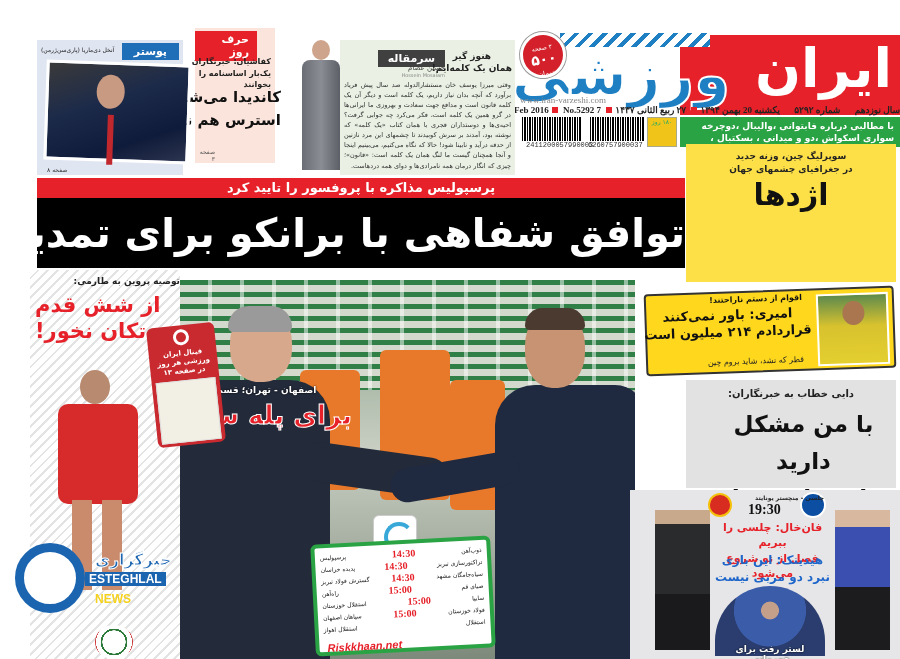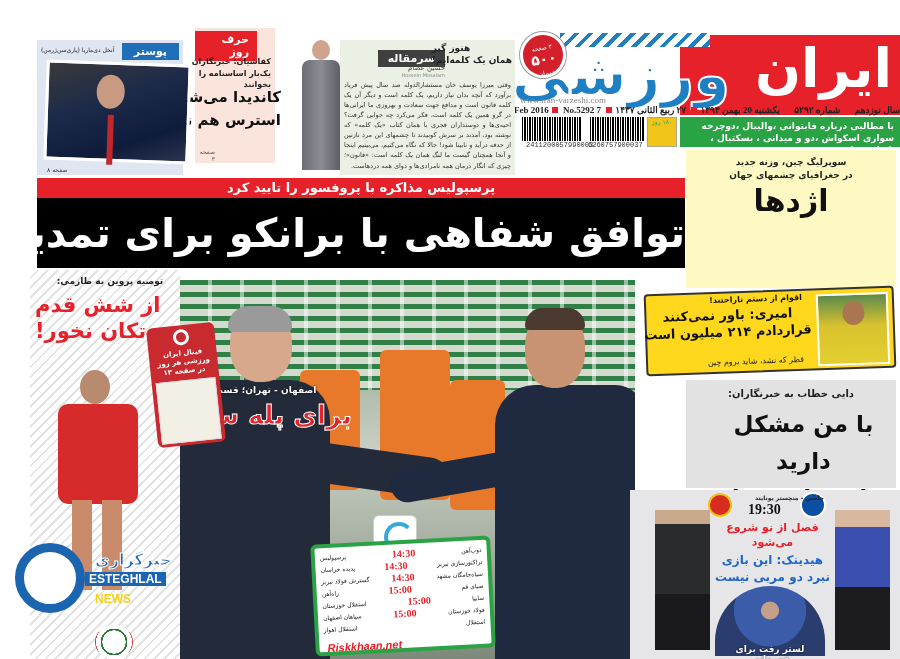--- a/index.html
+++ b/index.html
@@ -17,21 +17,21 @@
 .dateline{position:absolute;left:520px;top:105px;width:380px;font:bold 9px "Liberation Serif",serif;color:#222;white-space:nowrap;text-align:right}
 .dateline span.sq{display:inline-block;width:6px;height:6px;background:#e62129;margin:0 3px}
 .barcode{position:absolute;top:117px;height:24px;background:repeating-linear-gradient(90deg,#000 0 1px,#fff 1px 2px,#000 2px 4px,#fff 4px 5px)}
 .barnum{position:absolute;top:141px;font:7px "Liberation Mono",monospace;color:#333;direction:ltr}
 .olympic{position:absolute;left:647px;top:117px;width:30px;height:30px;background:#f0c419;border:1px solid #aa8;font-size:6px;color:#2a6;text-align:center}
 .greenbar{position:absolute;left:680px;top:117px;width:220px;height:30px;background:#2aa344;color:#fff;font:bold 9px "DejaVu Sans",sans-serif;padding:3px 6px;line-height:1.35;text-align:right}
 
 
 .editorial{position:absolute;left:340px;top:40px;width:175px;height:135px;background:#eaf1e4}
 .ed-tag{position:absolute;right:70px;top:10px;background:#404040;color:#fff;font:bold 11px "DejaVu Sans",sans-serif;padding:2px 10px}
-.ed-head{position:absolute;right:3px;top:3px;font:bold 9px "DejaVu Sans",sans-serif;color:#222;text-align:left;line-height:1.3}
+.ed-head{position:absolute;right:3px;top:11px;font:bold 9px "DejaVu Sans",sans-serif;color:#222;text-align:center;line-height:1.3}
 .ed-author{position:absolute;right:70px;top:24px;font:7px "DejaVu Sans",sans-serif;color:#444}
 .ed-body{position:absolute;right:4px;top:40px;width:167px;font:6.5px "DejaVu Sans",sans-serif;color:#333;line-height:1.55;text-align:justify}
 .man-photo{position:absolute;left:300px;top:40px;width:42px;height:130px}
 
 
 .harf{position:absolute;left:195px;top:28px;width:80px;height:135px;background:#fbe4db}
 .harf-tag{position:absolute;right:18px;top:3px;background:#e62129;color:#fff;font:bold 11px "DejaVu Sans",sans-serif;padding:2px 8px}
 .harf-sub{position:absolute;right:4px;top:28px;width:96px;font:bold 8px "DejaVu Sans",sans-serif;color:#222;text-align:right;line-height:1.45}
 .harf-big{position:absolute;right:-6px;top:58px;width:110px;font:bold 15px "DejaVu Sans",sans-serif;color:#111;text-align:right;line-height:1.55;white-space:nowrap}
 .harf-page{position:absolute;right:60px;top:120px;font:6px "DejaVu Sans",sans-serif;color:#555}
@@ -41,21 +41,21 @@
 .poster-tag{position:absolute;right:4px;top:3px;background:#1f6fb8;color:#fff;font:bold 11px "DejaVu Sans",sans-serif;padding:2px 12px}
 .poster-cap{position:absolute;left:4px;top:6px;font:6px "DejaVu Sans",sans-serif;color:#222}
 .poster-img{position:absolute;left:8px;top:22px;width:145px;height:100px;border:3px solid #fff;transform:rotate(2deg);background:linear-gradient(160deg,#3a3a3a 0%,#1c2a4a 40%,#0f1b3a 75%,#2c3550 100%)}
 .poster-img .face{position:absolute;left:48px;top:10px;width:28px;height:34px;border-radius:50%;background:#c99a82}
 .poster-img .stripe{position:absolute;left:60px;top:50px;width:6px;height:50px;background:#c0282d}
 .poster-page{position:absolute;left:10px;top:126px;font:6px "DejaVu Sans",sans-serif;color:#333}
 
 
 .kicker{position:absolute;left:37px;top:178px;width:648px;height:20px;background:#e62129;color:#fff;text-align:center;font:bold 13px "DejaVu Sans",sans-serif;line-height:20px}
 .headline{position:absolute;left:37px;top:198px;width:648px;height:70px;background:#000;color:#fff;text-align:center;font:bold 40px "DejaVu Sans",sans-serif;line-height:70px;letter-spacing:-1px;white-space:nowrap}
-.chinabox{position:absolute;left:686px;top:150px;width:210px;height:138px;background:#fef9c3}
+.chinabox{position:absolute;left:686px;top:144px;width:210px;height:138px;background:#fde047}
 .china-sub{position:absolute;right:8px;top:6px;font:bold 9px "DejaVu Sans",sans-serif;color:#222;text-align:center;width:194px;line-height:1.4}
 .china-big{position:absolute;right:0;top:34px;width:210px;text-align:center;font:bold 30px "DejaVu Sans",sans-serif;color:#111;line-height:1.15}
 
 .amiri{position:absolute;left:645px;top:290px;width:250px;height:82px;background:#ffd81e;border:2px solid #333;border-radius:4px;transform:rotate(-2deg)}
 .amiri-kick{position:absolute;right:90px;top:2px;font:bold 8px "DejaVu Sans",sans-serif;color:#111}
 .amiri-h{position:absolute;right:80px;top:14px;width:170px;text-align:center;font:bold 13px "DejaVu Sans",sans-serif;color:#111;line-height:1.3}
 .amiri-foot{position:absolute;right:90px;top:64px;font:8px "DejaVu Sans",sans-serif;color:#222}
 .amiri-photo{position:absolute;right:4px;top:4px;width:72px;height:72px;border:2px solid #fff;background:linear-gradient(180deg,#5d8a4d 0%,#d8c22e 45%,#e4cf30 100%)}
 .amiri-photo .face{position:absolute;left:24px;top:6px;width:22px;height:24px;border-radius:50%;background:#a9764f}
 
@@ -70,21 +70,21 @@
 .logo-cfc{position:absolute;left:170px;top:2px;width:26px;height:26px;border-radius:50%;background:#0b4ea2;border:2px solid #fff}
 .ch-l1{position:absolute;left:80px;top:30px;width:125px;text-align:center;font:bold 11px "DejaVu Sans",sans-serif;color:#e62129;line-height:1.4}
 .ch-l2{position:absolute;left:80px;top:62px;width:125px;text-align:center;font:bold 12px "DejaVu Sans",sans-serif;color:#1e66c9;line-height:1.4}
 .ch-lvg{position:absolute;left:25px;top:20px;width:55px;height:140px;background:linear-gradient(180deg,#c9a98c 0 10%,#2a2b2d 10% 60%,#1a1a1c 60%)}
 .ch-hid{position:absolute;left:205px;top:20px;width:55px;height:140px;background:linear-gradient(180deg,#d8b9a0 0 12%,#3a4fb0 12% 55%,#1c1c1f 55%)}
 .ch-ran{position:absolute;left:85px;top:96px;width:110px;height:70px;border-radius:55px 55px 0 0;background:radial-gradient(circle at 50% 35%,#c4a08a 0 12%,#3b5ca8 13% 50%,#2a3d6e 51%)}
 .ch-cap{position:absolute;left:90px;top:154px;width:100px;text-align:center;font:bold 9px "DejaVu Sans",sans-serif;color:#fff;text-shadow:0 0 2px #000}
 
 
 .leftcol{position:absolute;left:30px;top:270px;width:150px;height:389px;background:repeating-linear-gradient(135deg,#fff 0 5px,#e3e3e3 5px 7px)}
-.parvin-sub{position:absolute;left:40px;top:276px;width:140px;text-align:center;font:bold 9px "DejaVu Sans",sans-serif;color:#222}
+.parvin-sub{position:absolute;left:40px;top:276px;width:140px;text-align:right;font:bold 9px "DejaVu Sans",sans-serif;color:#222}
 .parvin-big{position:absolute;left:35px;top:292px;width:143px;text-align:left;font:bold 21px "DejaVu Sans",sans-serif;color:#e62129;line-height:1.25}
 .player{position:absolute;left:50px;top:370px;width:100px;height:220px}
 .player .head{position:absolute;left:30px;top:0;width:30px;height:34px;border-radius:50%;background:#b88a70}
 .player .body{position:absolute;left:8px;top:34px;width:80px;height:100px;background:#d72a2a;border-radius:10px}
 .player .legs{position:absolute;left:22px;top:130px;width:50px;height:90px;background:linear-gradient(90deg,#c98b6c 0 40%,transparent 40% 60%,#c98b6c 60%)}
 .watermark{position:absolute;left:5px;top:540px;width:160px;height:90px}
 .wm-circle{position:absolute;left:10px;top:3px;width:70px;height:70px;border-radius:50%;border:9px solid #1a64b0;background:#fff}
 .wm-fa{position:absolute;left:90px;top:10px;font:bold 16px "DejaVu Sans",sans-serif;color:#1a64b0;-webkit-text-stroke:1px #fff}
 .wm-en{position:absolute;left:80px;top:32px;background:#1a64b0;color:#fff;font:bold 12px "Liberation Sans",sans-serif;padding:0 4px;direction:ltr}
 .wm-news{position:absolute;left:90px;top:52px;color:#f5d21f;font:bold 12px "Liberation Sans",sans-serif;direction:ltr}
@@ -307,20 +307,21 @@
 </div>
 
 <div class="chelsea">
   <div class="ch-lvg"></div>
   <div class="ch-hid"></div>
   <div class="logo-mu"></div>
   <div class="logo-cfc"></div>
   <div class="ch-teams">چلسی - منچستر یونایتد</div>
   <div class="ch-time">19:30</div>
   <div class="ch-l1">
+    <div>فان‌خال: چلسی را ببریم</div>
     <div>فصل از نو شروع می‌شود</div>
   </div>
   <div class="ch-l2">
     <div>هیدینک: این بازی</div>
     <div>نبرد دو مربی نیست</div>
   </div>
   <div class="ch-ran"></div>
   <div class="ch-cap">لستر رفت برای قهرمانی</div>
 </div>
 

